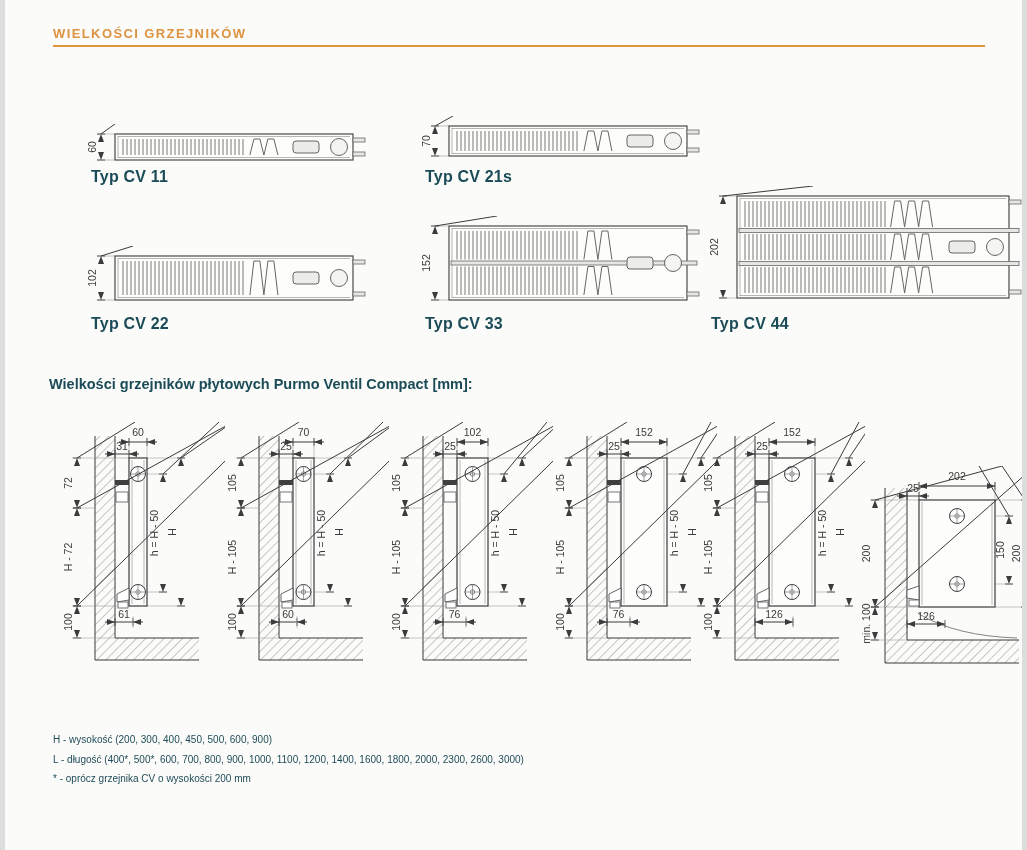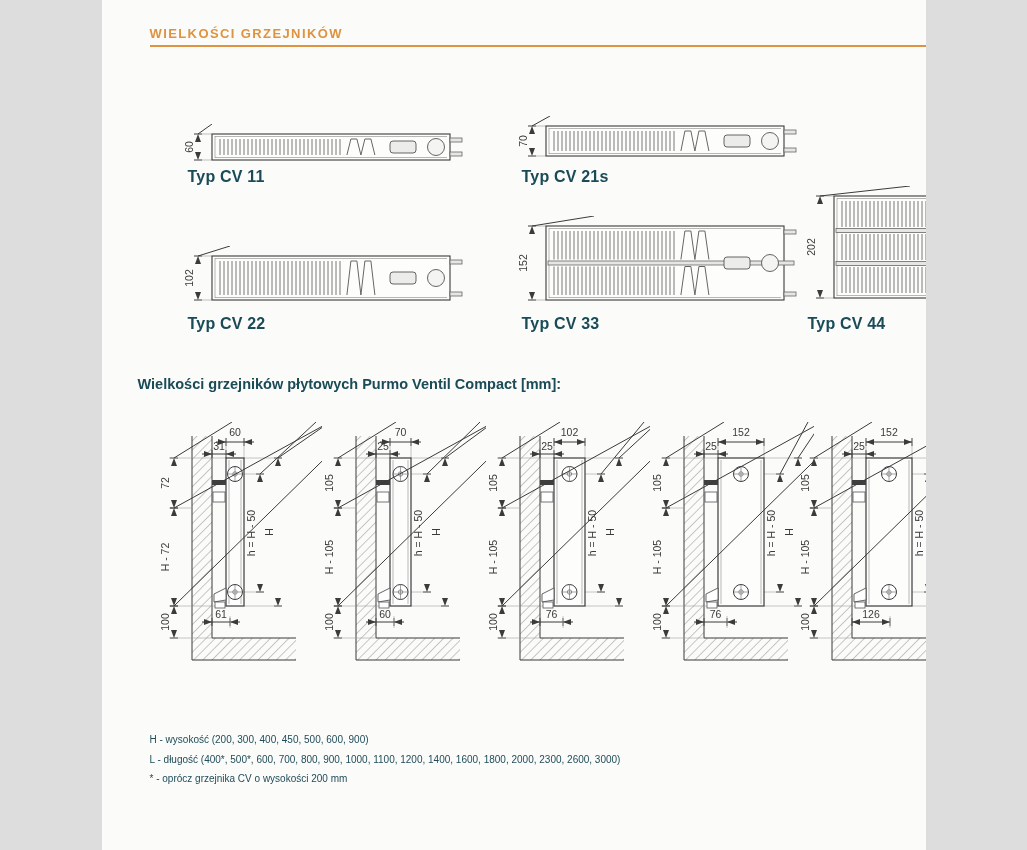--- a/index.html
+++ b/index.html
@@ -1,36 +1,36 @@
 <!DOCTYPE html>
 <html style="--accent: #DE9340; --heading: #1A4B57; --text: #1F4C59; --line: #3B3B3B; --fill-light: #E6E6E4;"><head>
 <meta charset="utf-8">
 <style>
   html,body{margin:0;padding:0;background:#ddd;}
   .page{
-    position:relative;width:824px;height:850px;margin:0 auto;
+    position:relative;width:1017px;height:850px;margin:0 auto;
     background:#FBFBF9;overflow:hidden;
     font-family:"Liberation Sans",sans-serif;
   }
   .header-title{
     position:absolute;left:48px;top:26px;
     font-size:13px;font-weight:600;letter-spacing:1.4px;
     color:var(--accent,#DE9340);
   }
   .header-rule{
     position:absolute;left:48px;top:45px;width:932px;height:2px;
     background:var(--accent,#DE9340);
   }
   .typ{
     position:absolute;
     font-size:16px;font-weight:700;letter-spacing:.2px;
     color:var(--heading,#1A4B57);
   }
   .section-title{
-    position:absolute;left:36px;top:376px;
+    position:absolute;left:44px;top:376px;
     font-size:14.5px;font-weight:700;
     color:var(--heading,#1A4B57);
   }
   .drawing{position:absolute;}
   .legend{
     position:absolute;left:48px;top:730px;
     font-size:10px;line-height:19.5px;
     color:var(--text,#1F4C59);
   }
   svg text{font-family:"Liberation Sans",sans-serif;}

